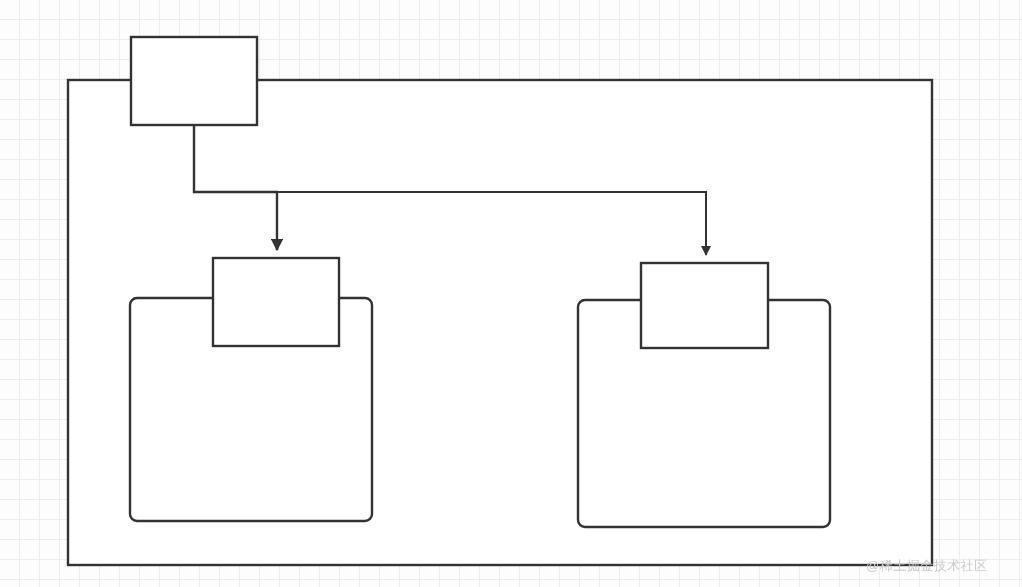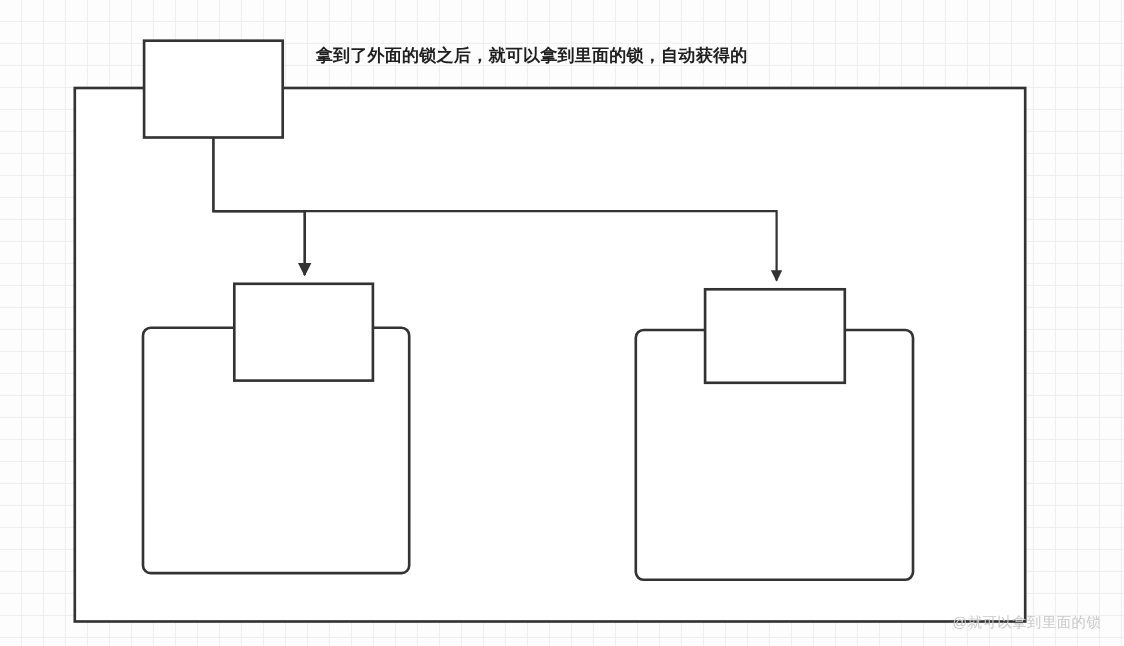--- a/index.html
+++ b/index.html
@@ -76,17 +76,16 @@
 
     <rect x="578" y="300" width="252" height="227" rx="7" ry="7" fill="#ffffff" stroke="#333333" stroke-width="2.4"></rect>
 
     <rect x="213" y="258" width="126" height="88" fill="#ffffff" stroke="#333333" stroke-width="2.4"></rect>
 
     <rect x="641" y="263" width="127" height="85" fill="#ffffff" stroke="#333333" stroke-width="2.4"></rect>
 
     <rect x="131" y="37" width="126" height="88" fill="#ffffff" stroke="#333333" stroke-width="2.4"></rect>
   </svg>
 
-  <div class="title-text">拿到了外面的锁之后，就可以拿到里面的锁，自动获得的</div>
 
-  <div class="watermark-text">@就可以拿到里面的锁</div>
+  <div class="watermark-text">@稀土掘金技术社区</div>
 
 </div>
 
 </body></html>

